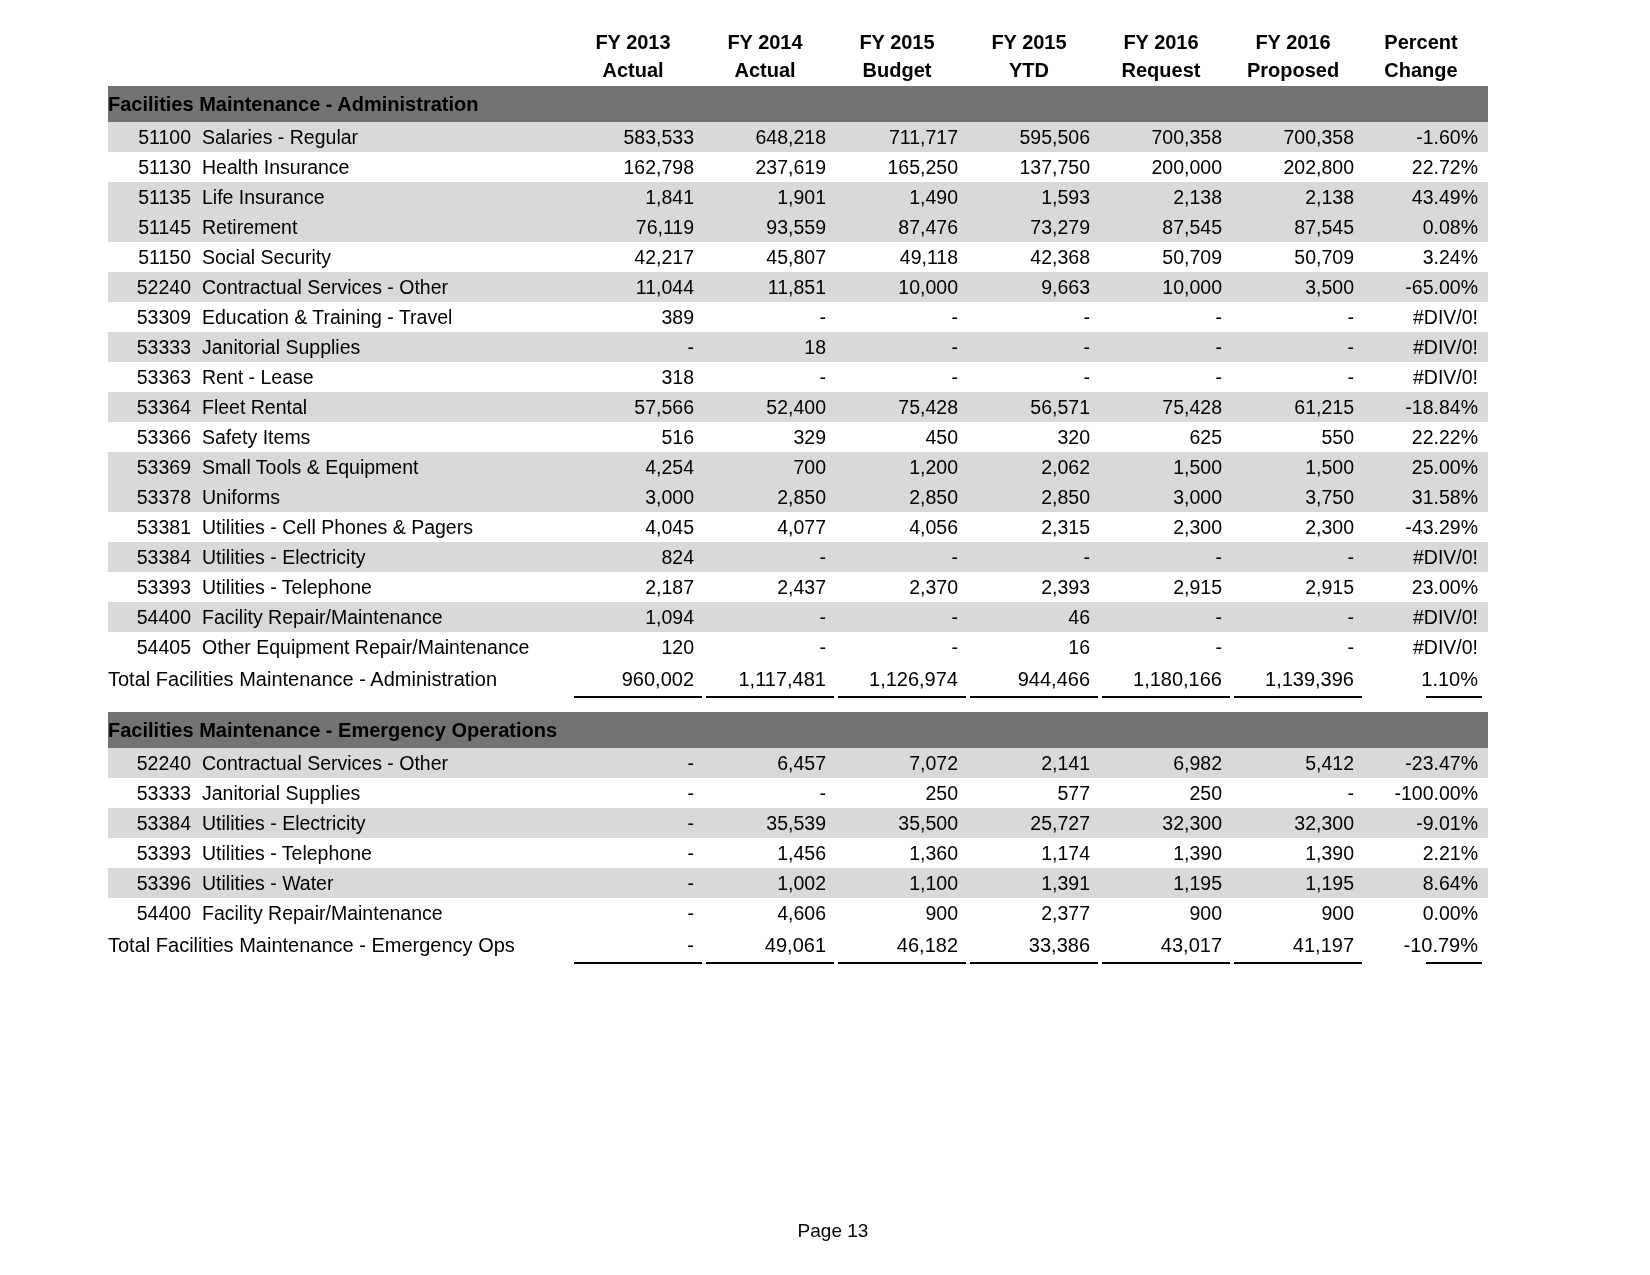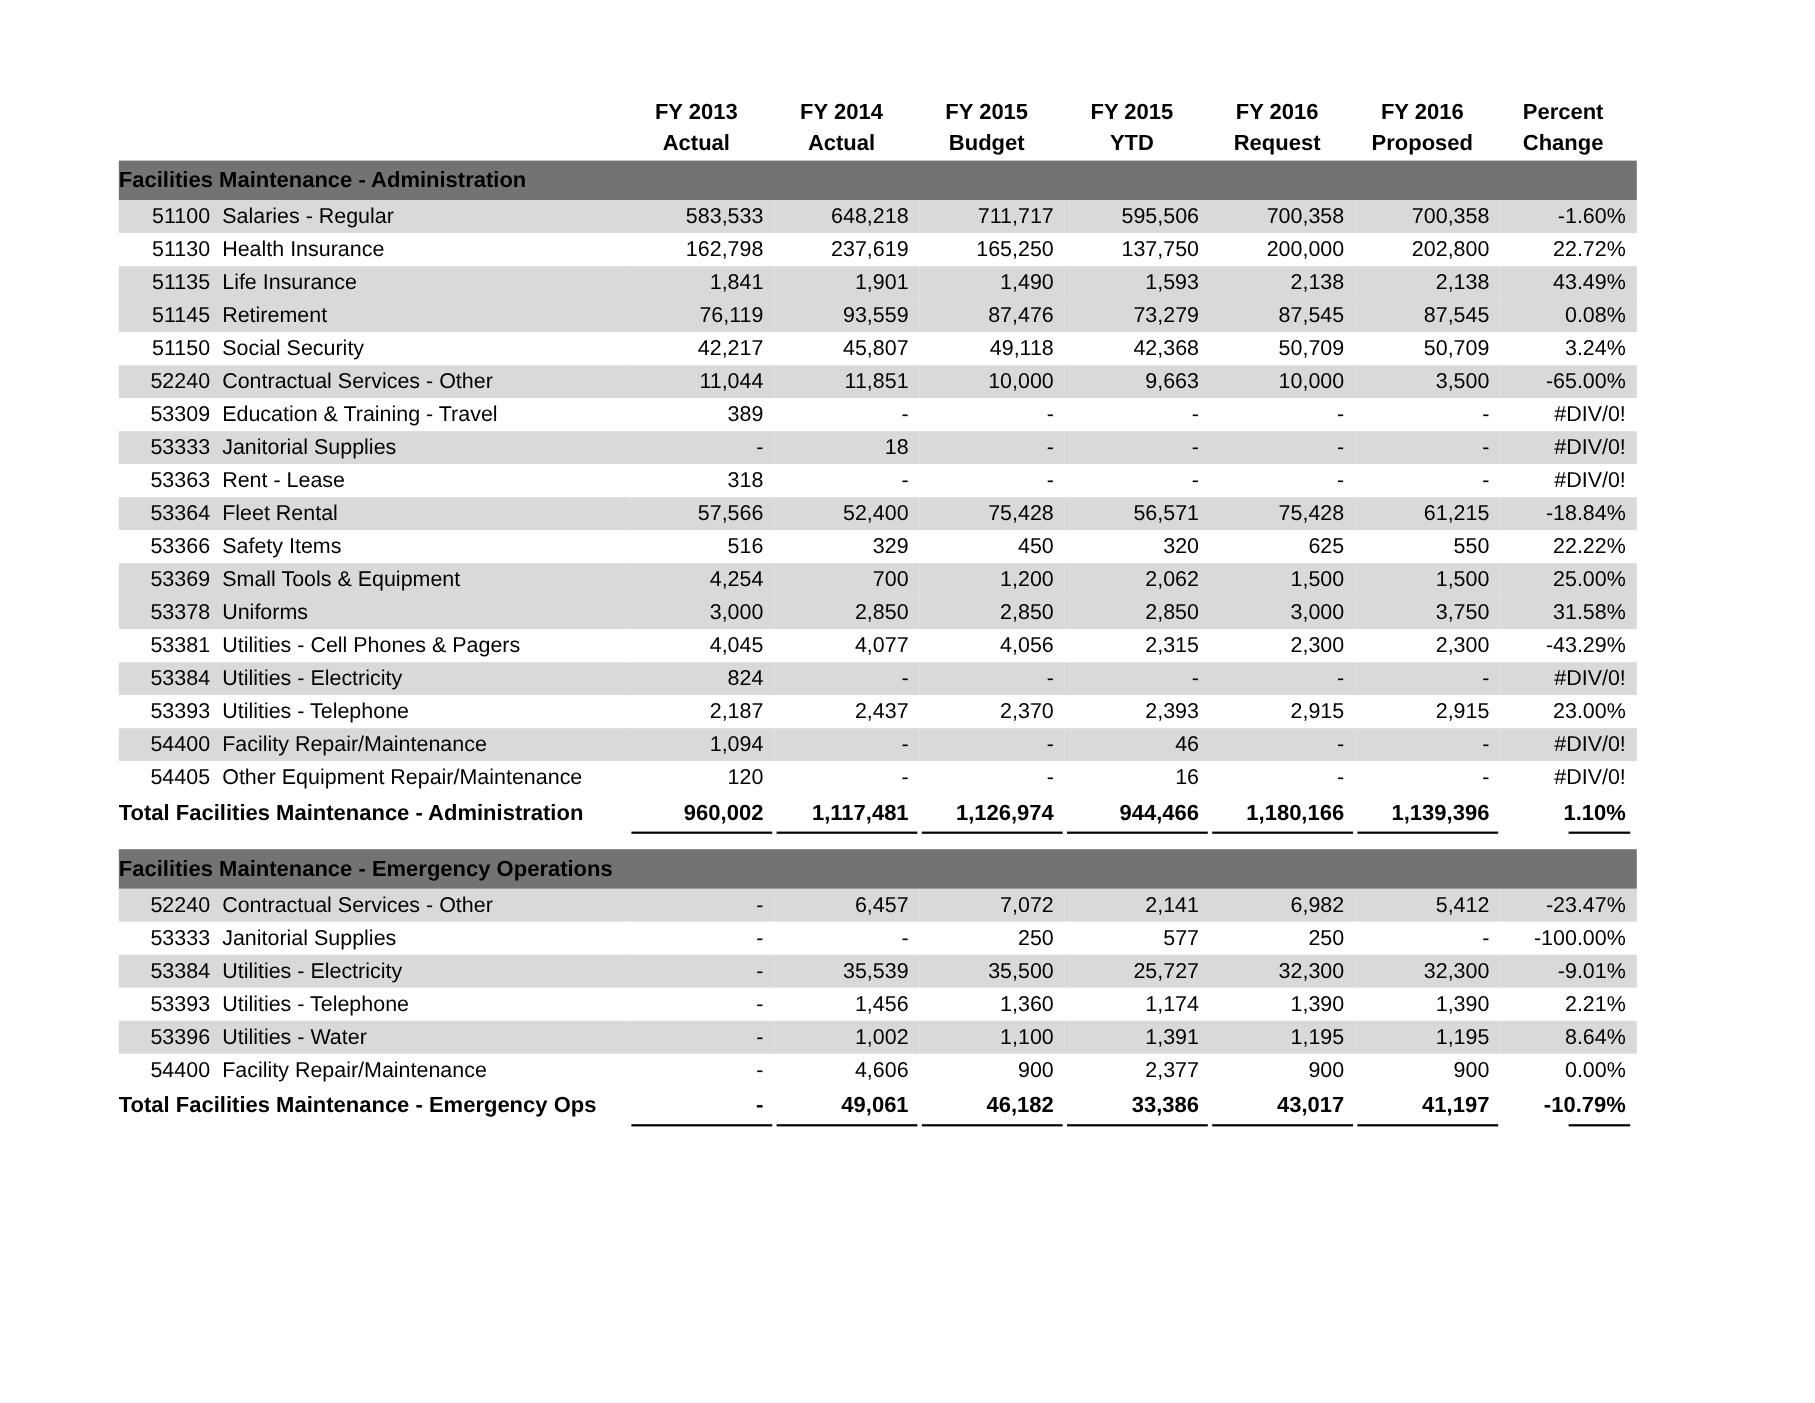--- a/index.html
+++ b/index.html
@@ -22,21 +22,21 @@
     width: 1650px;
     height: 1275px;
     padding: 0;
     position: relative;
   }
 
   table.budget {
     border-collapse: collapse;
     width: 1380px;
     margin-left: 108px;
-    margin-top: 88px;
+    margin-top: 28px;
     table-layout: fixed;
   }
 
   table.budget col.c-code     { width: 92px; }
   table.budget col.c-desc     { width: 372px; }
   table.budget col.c-num      { width: 132px; }
   table.budget col.c-pct      { width: 124px; }
 
   
   tr.header-row th {
@@ -86,21 +86,21 @@
     padding-right: 10px !important;
   }
   td.pct {
     text-align: right;
     padding-right: 10px !important;
   }
 
   
   tr.total-row td {
     font-size: 20px;
-    font-weight: bold;
+    font-weight: normal;
     padding: 6px 0 7px 0;
     background: #ffffff;
     white-space: nowrap;
   }
   tr.total-row td.label {
     text-align: left;
     padding-left: 0 !important;
   }
   tr.total-row td.num,
   tr.total-row td.pct {

